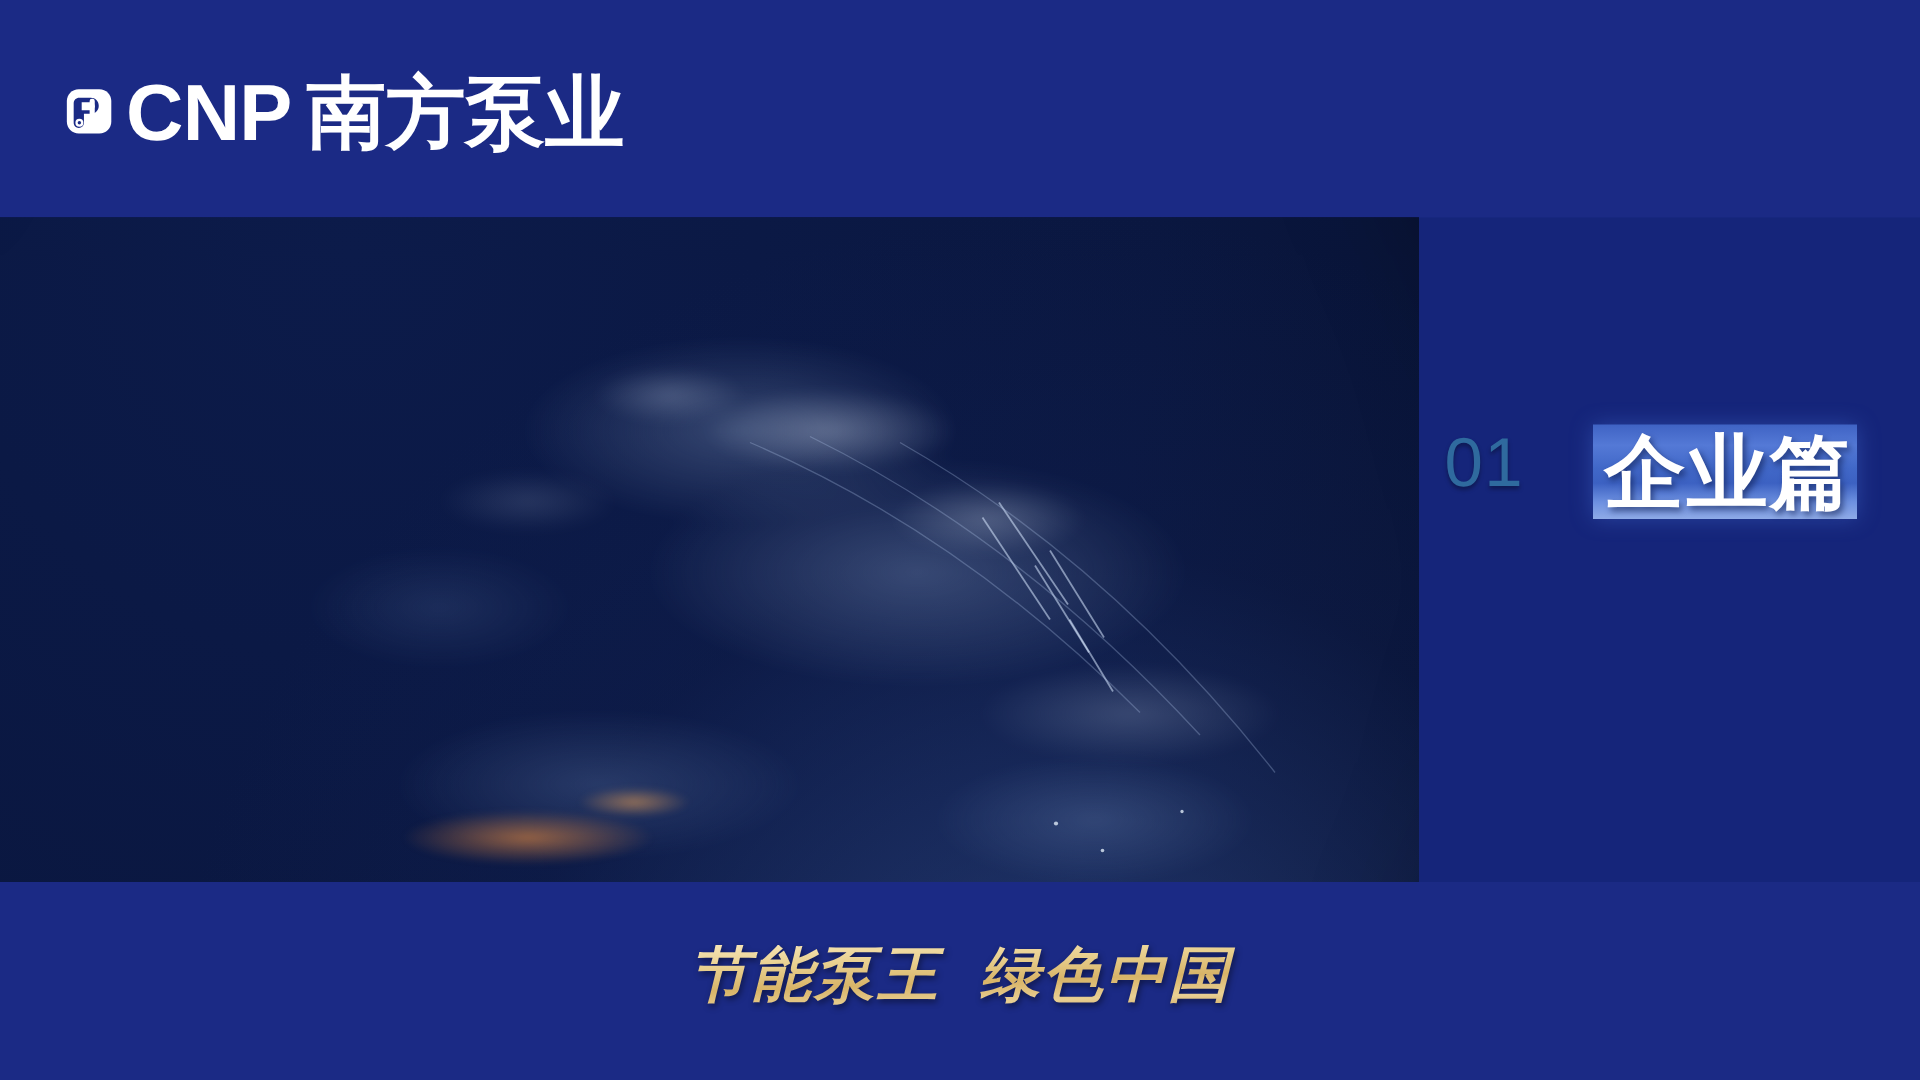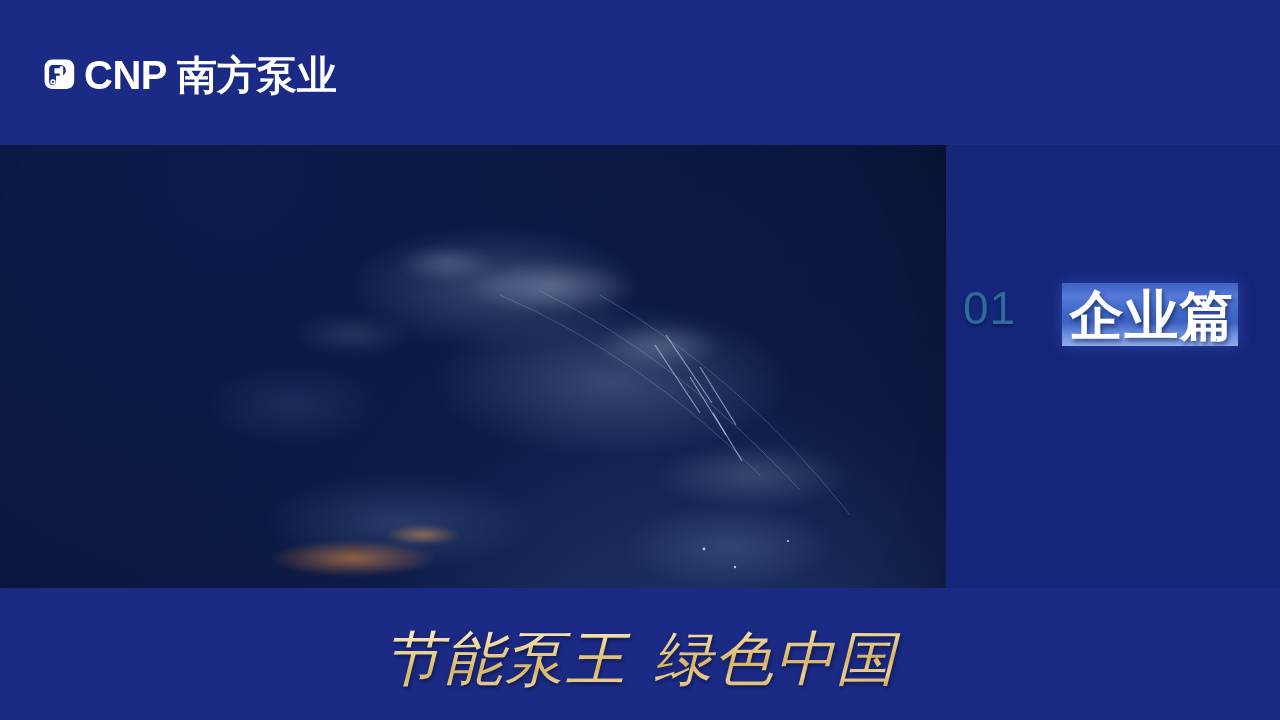--- a/index.html
+++ b/index.html
@@ -39,21 +39,21 @@
 
   .brand-mark {
     width: 38px;
     height: 38px;
     margin-right: 6px;
     flex: 0 0 auto;
   }
 
   .brand-text {
     color: #ffffff;
-    font-size: 40px;
+    font-size: 53px;
     font-weight: bold;
     letter-spacing: -0.5px;
     line-height: 1;
     white-space: nowrap;
   }
   .brand-text .brand-cn {
     margin-left: 10px;
     letter-spacing: 0px;
   }
 
@@ -294,22 +294,22 @@
     background: #1b2a85;
   }
 
   .slogan {
     position: absolute;
     left: 0;
     top: 630px;
     width: 1280px;
     text-align: center;
     font-family: "Liberation Serif", serif;
-    font-size: 59px;
-    font-weight: normal;
+    font-size: 40px;
+    font-weight: bold;
     font-style: italic;
     line-height: 1;
     letter-spacing: 2px;
     background: linear-gradient(178deg,
         #fffaec 0%,
         #f7e6b8 18%,
         #e8cf8e 38%,
         #d8b468 56%,
         #e9cf93 72%,
         #c9a055 88%,

